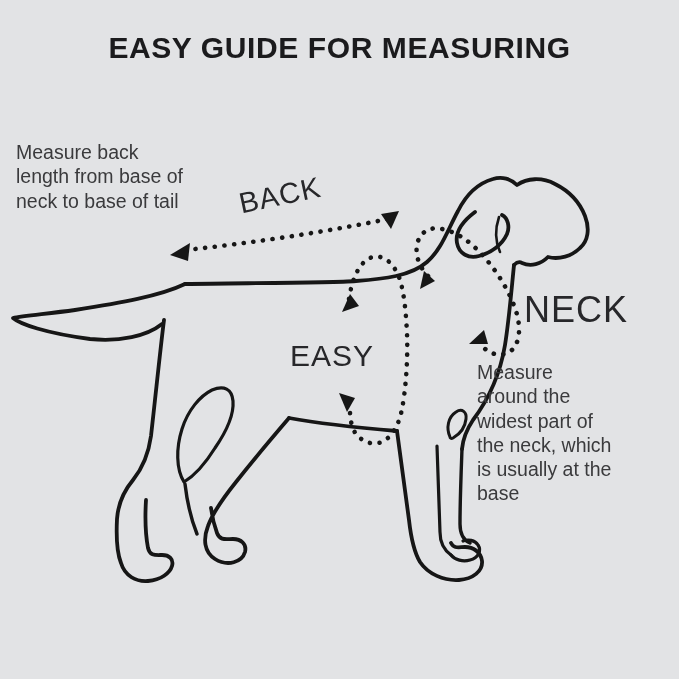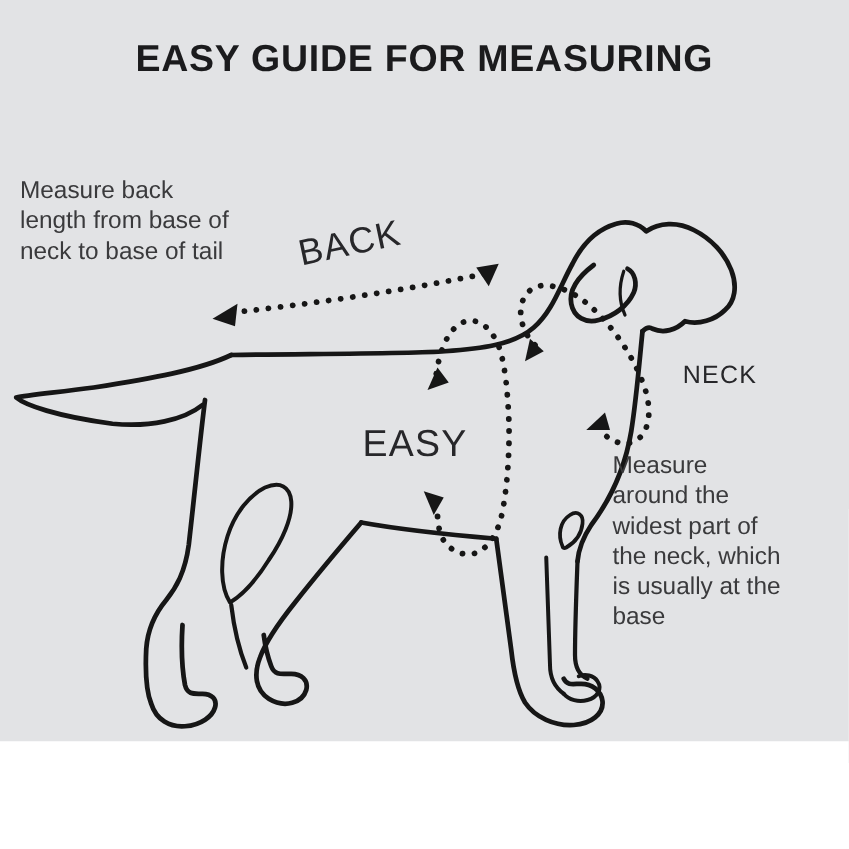--- a/index.html
+++ b/index.html
@@ -1,44 +1,44 @@
 <!DOCTYPE html>
 <html style="--background: #e2e3e5; --line: #161616; --heading: #1b1b1d; --label: #27272a; --note: #3a3a3c;"><head>
 <meta charset="utf-8">
 <style>
   html,body { margin:0; padding:0; }
   .stage {
     position:relative;
-    width:679px; height:593px;
+    width:679px; height:679px;
     background: var(--background, #e2e3e5);
     font-family:"Liberation Sans", sans-serif;
     overflow:hidden;
   }
   .title {
     position:absolute; top:31px; left:0; width:679px;
     text-align:center;
     font-size:30px; font-weight:700; letter-spacing:0.6px;
     color: var(--heading, #1b1b1d);
   }
   .zone-label {
     position:absolute; text-align:center;
     color: var(--label, #27272a);
     letter-spacing:1px; font-weight:400;
   }
   .label-back  { left:222px; top:179px; width:116px; font-size:29px; transform:rotate(-12deg); }
   .label-chest { left:270px; top:339px; width:124px; font-size:30px; }
-  .label-neck  { left:514px; top:289px; width:124px; font-size:20px; }
+  .label-neck  { left:514px; top:289px; width:124px; font-size:36px; }
   .note {
     position:absolute; text-align:left;
     font-size:19.5px; line-height:24.3px;
     color: var(--note, #3a3a3c);
     white-space:pre-line;
   }
   .note-back  { left:16px;  top:140px; width:210px; }
-  .note-neck  { left:490px; top:360px; width:176px; }
+  .note-neck  { left:477px; top:360px; width:176px; }
   .note-chest { left:224px; top:487px; width:196px; }
   svg.diagram { position:absolute; left:0; top:0; }
   .ink   { stroke: var(--line, #161616); fill:none; stroke-linecap:round; stroke-linejoin:round; }
   .dots  { stroke: var(--line, #161616); fill:none; stroke-width:4.6;
            stroke-dasharray:0.1 9.6; stroke-linecap:round; }
   .ahead { fill: var(--line, #161616); stroke:none; }
 </style>
 </head>
 <body>
 

